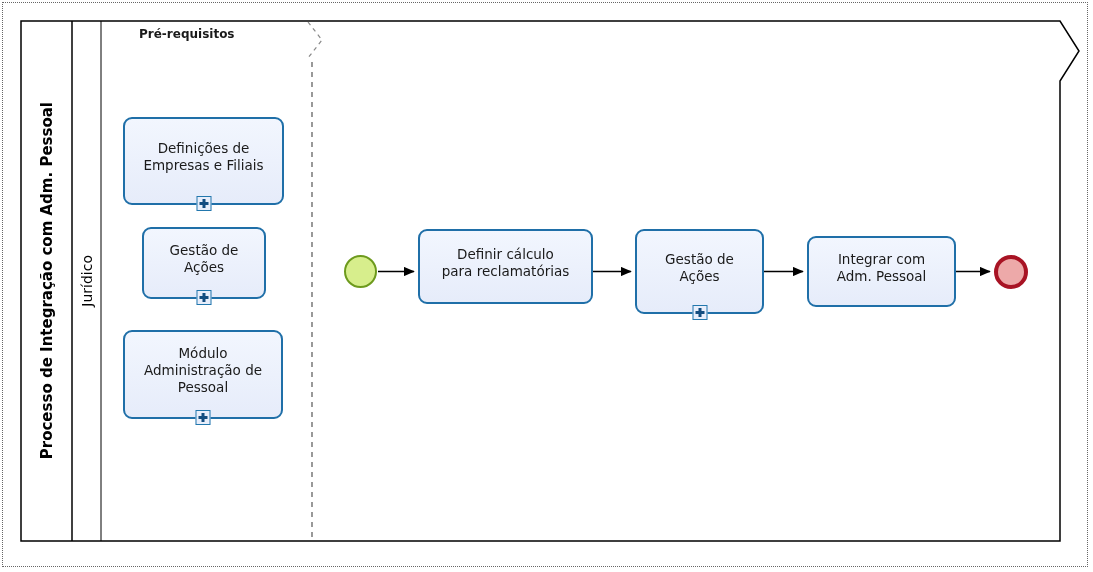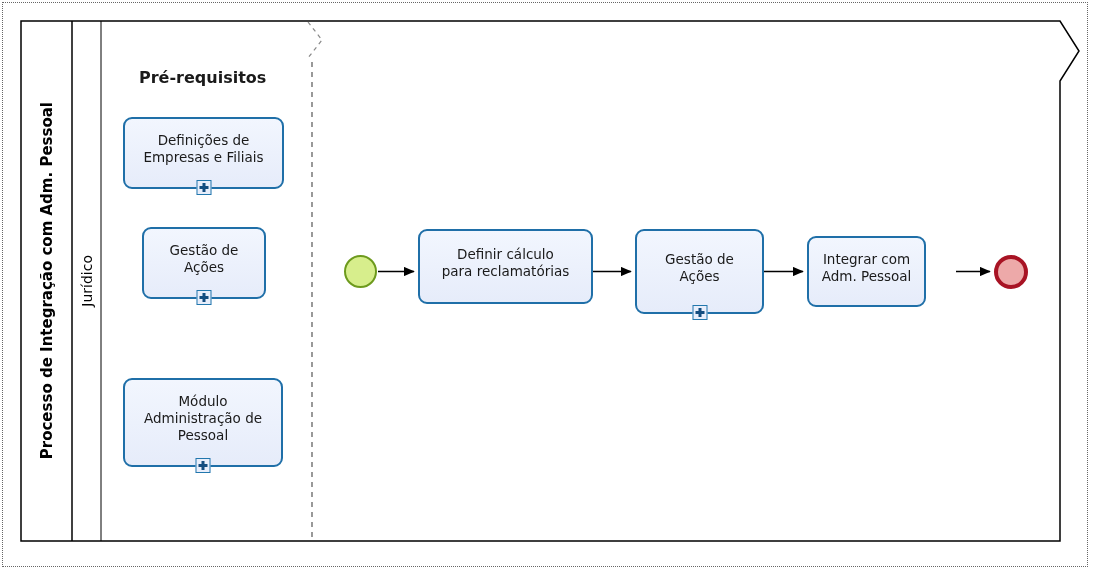--- a/index.html
+++ b/index.html
@@ -64,25 +64,24 @@
   }
   .lane-title span {
     writing-mode: vertical-rl;
     transform: rotate(180deg);
     font-size: 14px;
     color: #000000;
     white-space: nowrap;
   }
   .phase-label {
     position: absolute;
-    font-size: 16px;
+    font-size: 12px;
     font-weight: bold;
     color: #1a1a1a;
     white-space: nowrap;
-    margin-top: 41px;
   }
   
   .task {
     position: absolute;
     box-sizing: border-box;
     border: 2px solid #1f6fa8;
     border-radius: 9px;
     background: linear-gradient(180deg, #f2f6fe 0%, #e6ecfa 100%);
     display: flex;
     align-items: center;
@@ -166,53 +165,53 @@
   <div class="pool-title">
     <span>Processo de Integração com Adm. Pessoal</span>
   </div>
 
   <div class="lane-title">
     <span>Jurídico</span>
   </div>
 
   <div class="phase-label" style="left:139px; top:27px;">Pré-requisitos</div>
 
-  <div class="task" style="left:123px; top:117px; width:161px; height:72px;">
+  <div class="task" style="left:123px; top:117px; width:161px; height:88px;">
     <span class="task-label">Definições de
 Empresas e Filiais</span>
     <span class="plus-marker"></span>
   </div>
 
   <div class="task" style="left:142px; top:227px; width:124px; height:72px;">
     <span class="task-label">Gestão de
 Ações</span>
     <span class="plus-marker"></span>
   </div>
 
-  <div class="task" style="left:123px; top:330px; width:160px; height:89px;margin-top:48px;">
+  <div class="task" style="left:123px; top:330px; width:160px; height:89px;">
     <span class="task-label">Módulo
 Administração de
 Pessoal</span>
     <span class="plus-marker"></span>
   </div>
 
   <div class="event event-start" style="left:344px; top:255px; width:33px; height:33px;"></div>
 
   <div class="task" style="left:418px; top:229px; width:175px; height:75px;">
     <span class="task-label">Definir cálculo
 para reclamatórias</span>
   </div>
 
   <div class="task" style="left:635px; top:229px; width:129px; height:85px;">
     <span class="task-label">Gestão de
 Ações</span>
     <span class="plus-marker"></span>
   </div>
 
-  <div class="task" style="left:807px; top:236px; width:119px; height:71px;">
+  <div class="task" style="left:807px; top:236px; width:149px; height:71px;">
     <span class="task-label">Integrar com
 Adm. Pessoal</span>
   </div>
 
   <div class="event event-end" style="left:994px; top:255px; width:34px; height:34px;"></div>
 
   <svg class="flow-svg" width="1093" height="572">
     <defs>
       <marker id="arrowhead" markerWidth="7" markerHeight="6" refX="6.5" refY="3" orient="auto">
         <polygon points="0,0 7,3 0,6" fill="#000000"></polygon>

